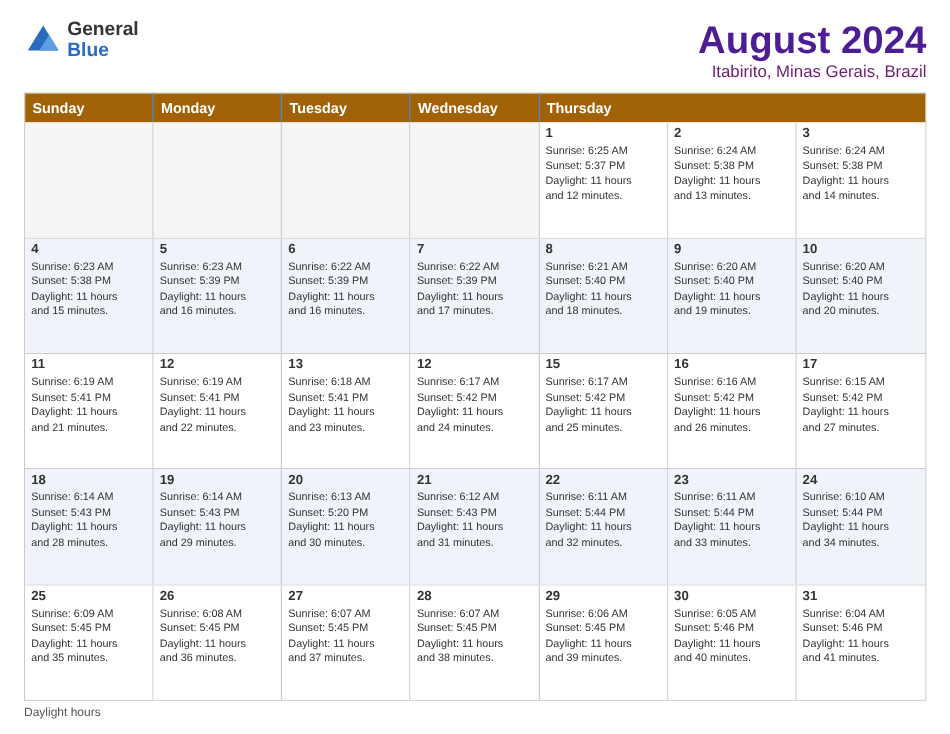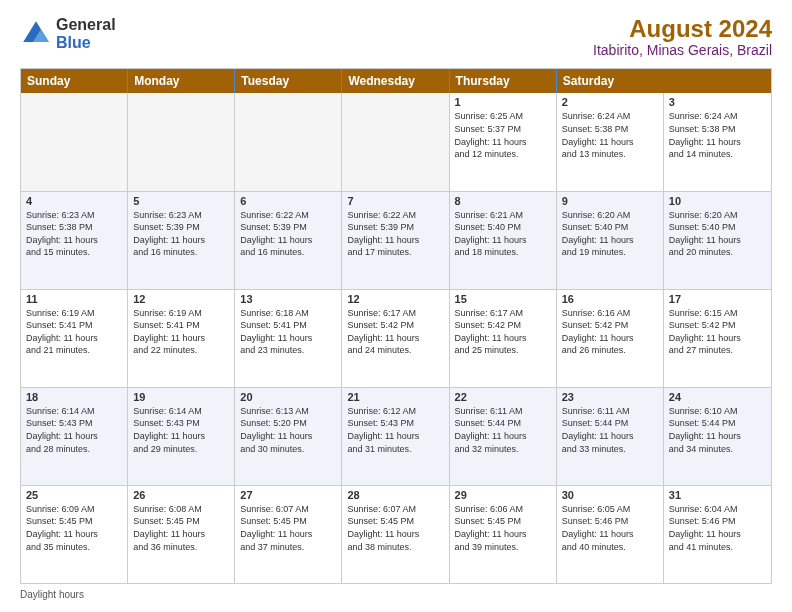--- a/index.html
+++ b/index.html
@@ -44,23 +44,23 @@
       color: #2a6bbf;
     }
     .logo-icon {
       width: 32px;
       height: 32px;
     }
     .title-block {
       text-align: right;
     }
     .main-title {
-      font-size: 24px;
+      font-size: 32px;
       font-weight: bold;
-      color: #a16207;
+      color: #4c1d95;
       line-height: 1.1;
     }
     .subtitle {
       font-size: 14px;
       color: #701a75;
     }
     .calendar {
       flex: 1;
       display: flex;
       flex-direction: column;
@@ -152,21 +152,20 @@
     </div>
   </div>
 
   <div class="calendar">
     <div class="cal-header">
     <div class="cal-header-cell">Sunday</div>
         <div class="cal-header-cell">Monday</div>
         <div class="cal-header-cell">Tuesday</div>
         <div class="cal-header-cell">Wednesday</div>
         <div class="cal-header-cell">Thursday</div>
-        <div class="cal-header-cell">Saturday</div>
       </div>
     <div class="cal-body">
     <div class="cal-row">
           <div class="cal-cell empty"></div>
           <div class="cal-cell empty"></div>
           <div class="cal-cell empty"></div>
           <div class="cal-cell empty"></div>
           <div class="cal-cell">
             <div class="day-num">1</div>
             <div class="day-info" style="white-space: pre-line;">Sunrise: 6:25 AM

